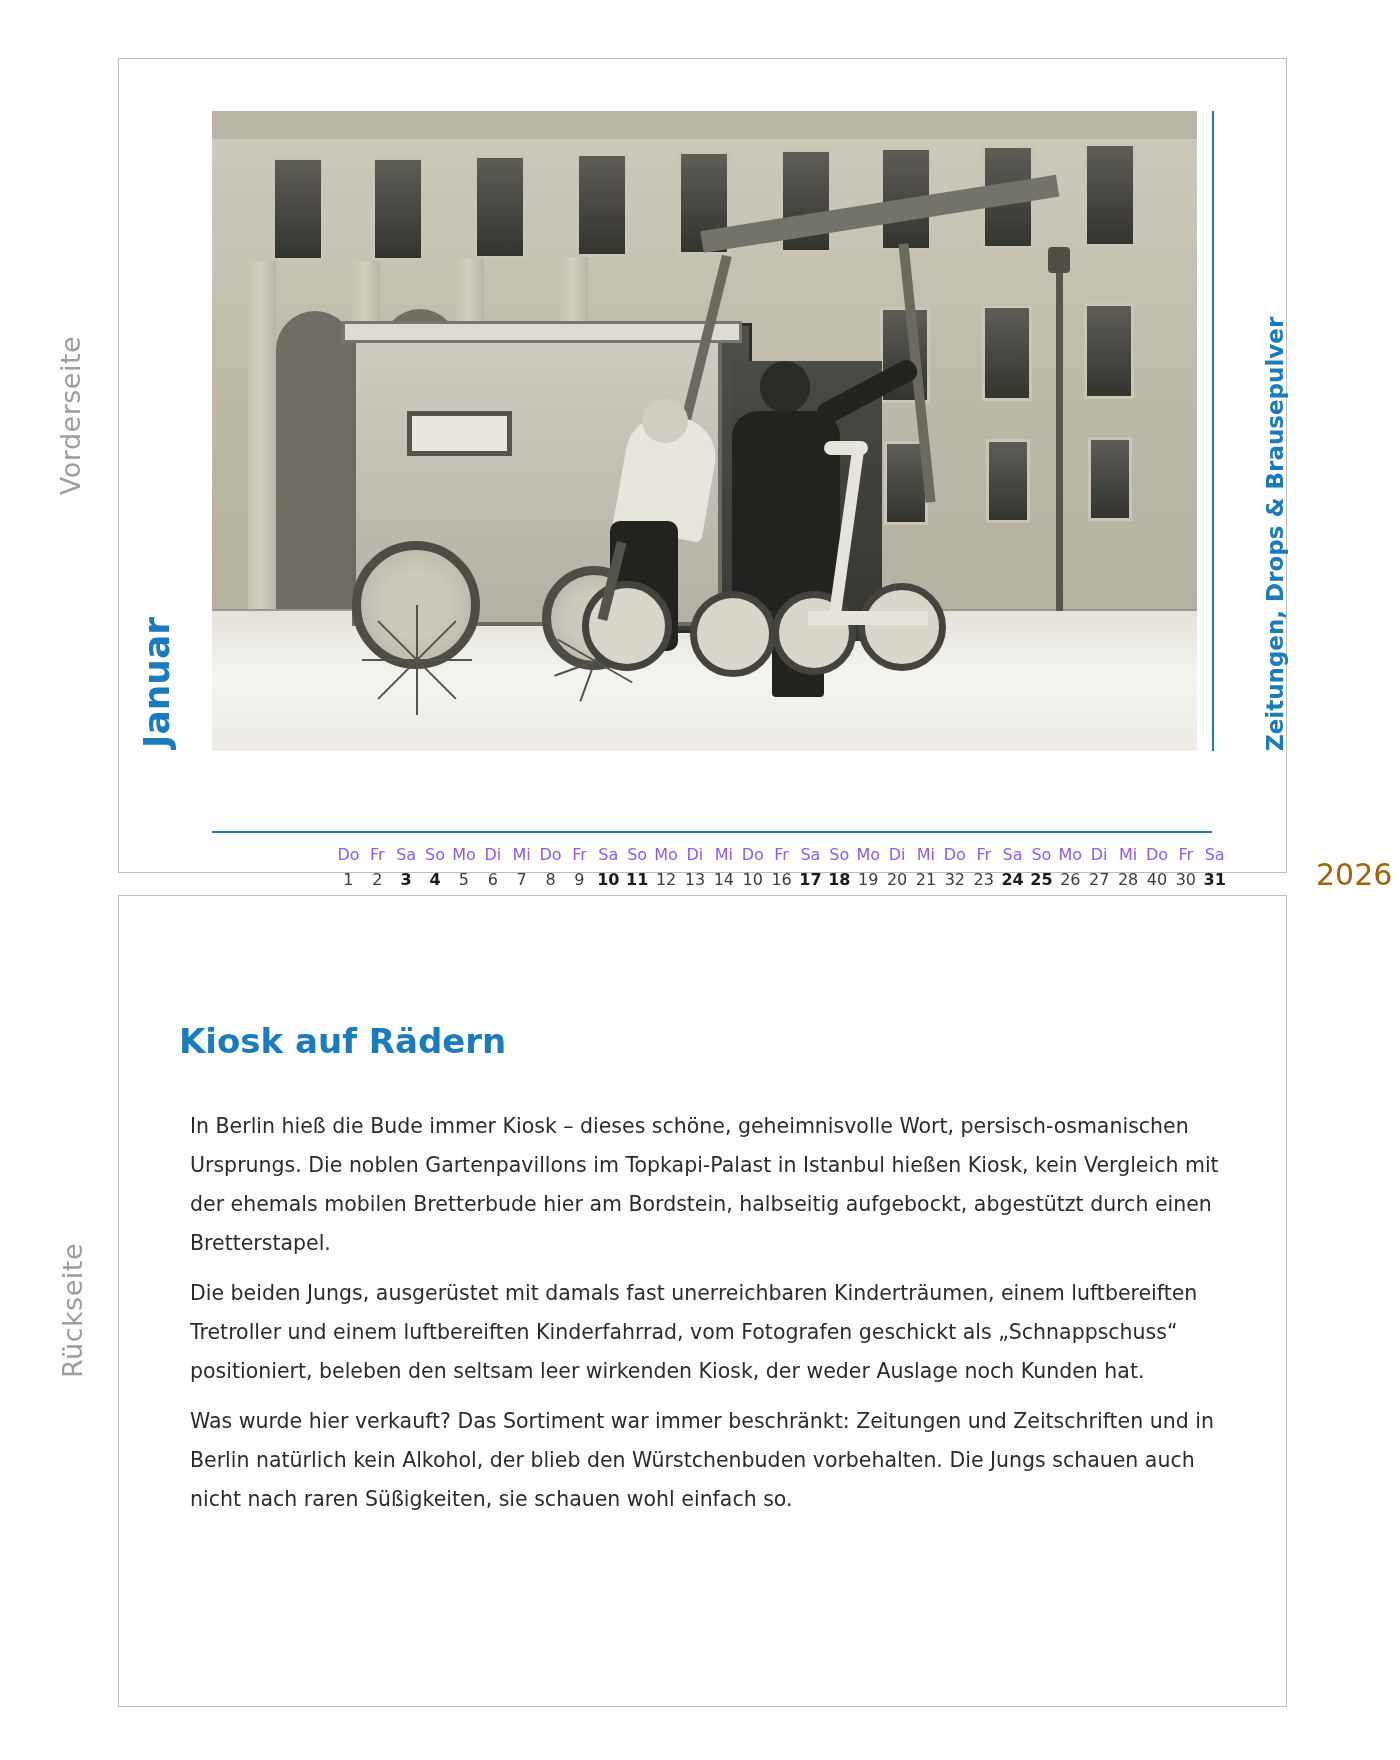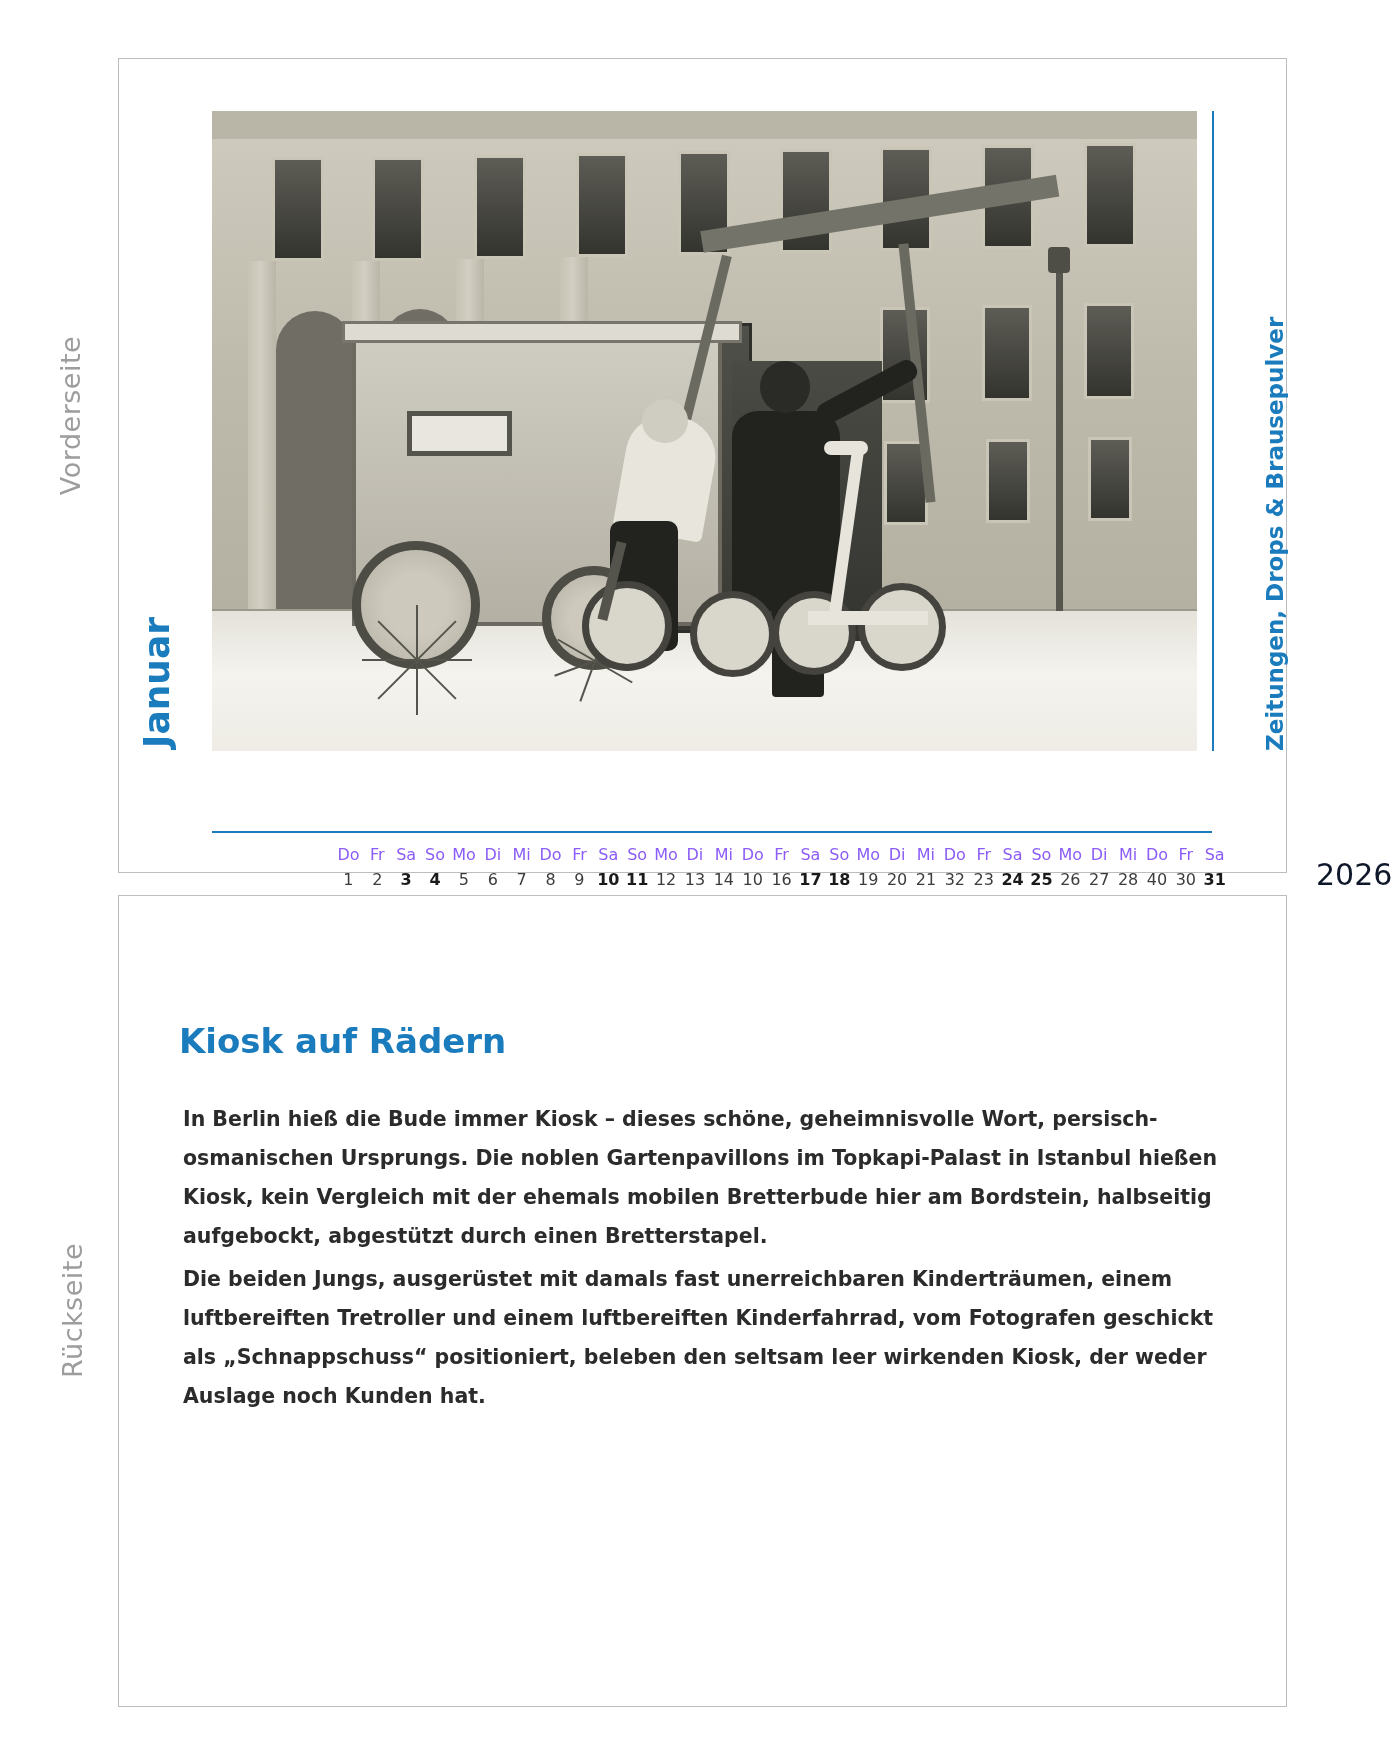--- a/index.html
+++ b/index.html
@@ -281,21 +281,21 @@
     color: #3c3c3c;
   }
   .cal-num.bold {
     font-weight: bold;
     color: #1a1a1a;
   }
   #year {
     position: absolute;
     left: 1197px;
     top: 798px;
-    color: #0f172a;
+    color: #a16207;
     font-size: 30px;
     font-family: "DejaVu Sans", sans-serif;
   }
 
   
   #back-page {
     position: absolute;
     left: 118px;
     top: 895px;
     width: 1169px;
@@ -318,22 +318,21 @@
     position: absolute;
     left: 60px;
     top: 200px;
     width: 1055px;
     color: #2b2b2b;
     font-size: 20.5px;
     line-height: 39px;
     font-family: "DejaVu Sans", sans-serif;
   }
   #back-body p {
-    margin: 4px;
-    font-weight: bold;
+    margin: 11px;
   }
 </style>
 </head>
 <body>
 
 <div id="side-front" class="side-label">Vorderseite</div>
 <div id="side-back" class="side-label">Rückseite</div>
 
 <div id="front-page">
 
@@ -499,14 +498,15 @@
   </div>
 
   <div id="year">2026</div>
 </div>
 
 <div id="back-page">
   <div id="back-title">Kiosk auf Rädern</div>
   <div id="back-body">
       <p>In Berlin hieß die Bude immer Kiosk – dieses schöne, geheimnisvolle Wort, persisch-osmanischen Ursprungs. Die noblen Gartenpavillons im Topkapi-Palast in Istanbul hießen Kiosk, kein Vergleich mit der ehemals mobilen Bretterbude hier am Bordstein, halbseitig aufgebockt, abgestützt durch einen Bretterstapel.</p>
       <p>Die beiden Jungs, ausgerüstet mit damals fast unerreichbaren Kinderträumen, einem luftbereiften Tretroller und einem luftbereiften Kinderfahrrad, vom Fotografen geschickt als „Schnappschuss“ positioniert, beleben den seltsam leer wirkenden Kiosk, der weder Auslage noch Kunden hat.</p>
+      <p>Was wurde hier verkauft? Das Sortiment war immer beschränkt: Zeitungen und Zeitschriften und in Berlin natürlich kein Alkohol, der blieb den Würstchenbuden vorbehalten. Die Jungs schauen auch nicht nach raren Süßigkeiten, sie schauen wohl einfach so.</p>
     </div>
 </div>
 
 </body></html>

